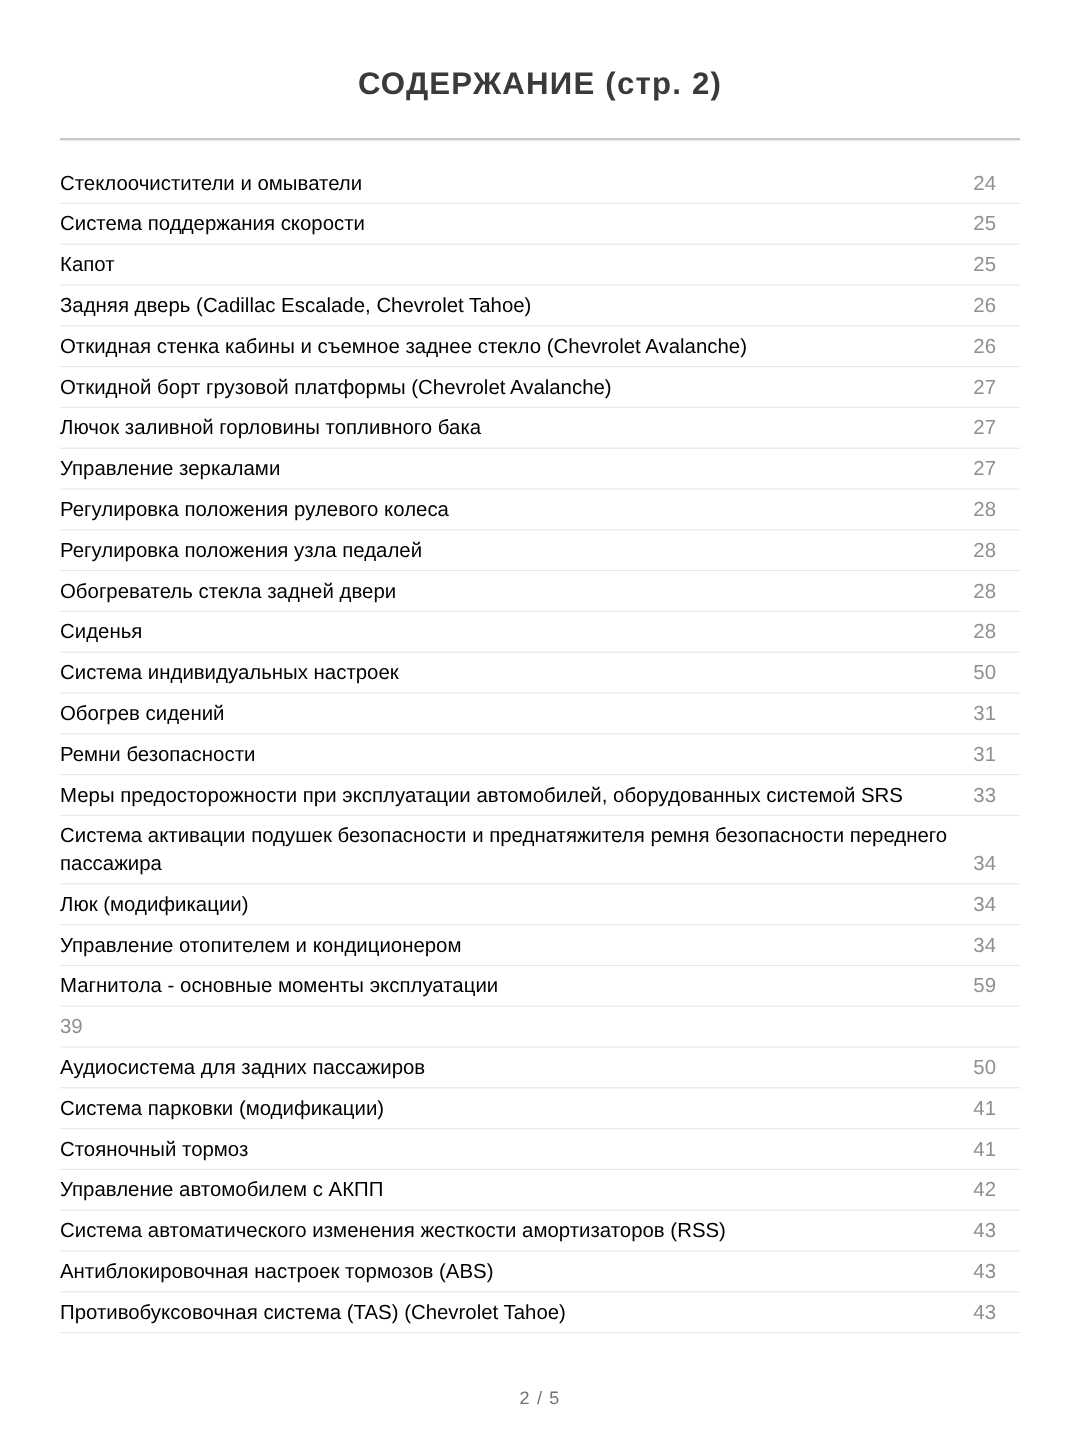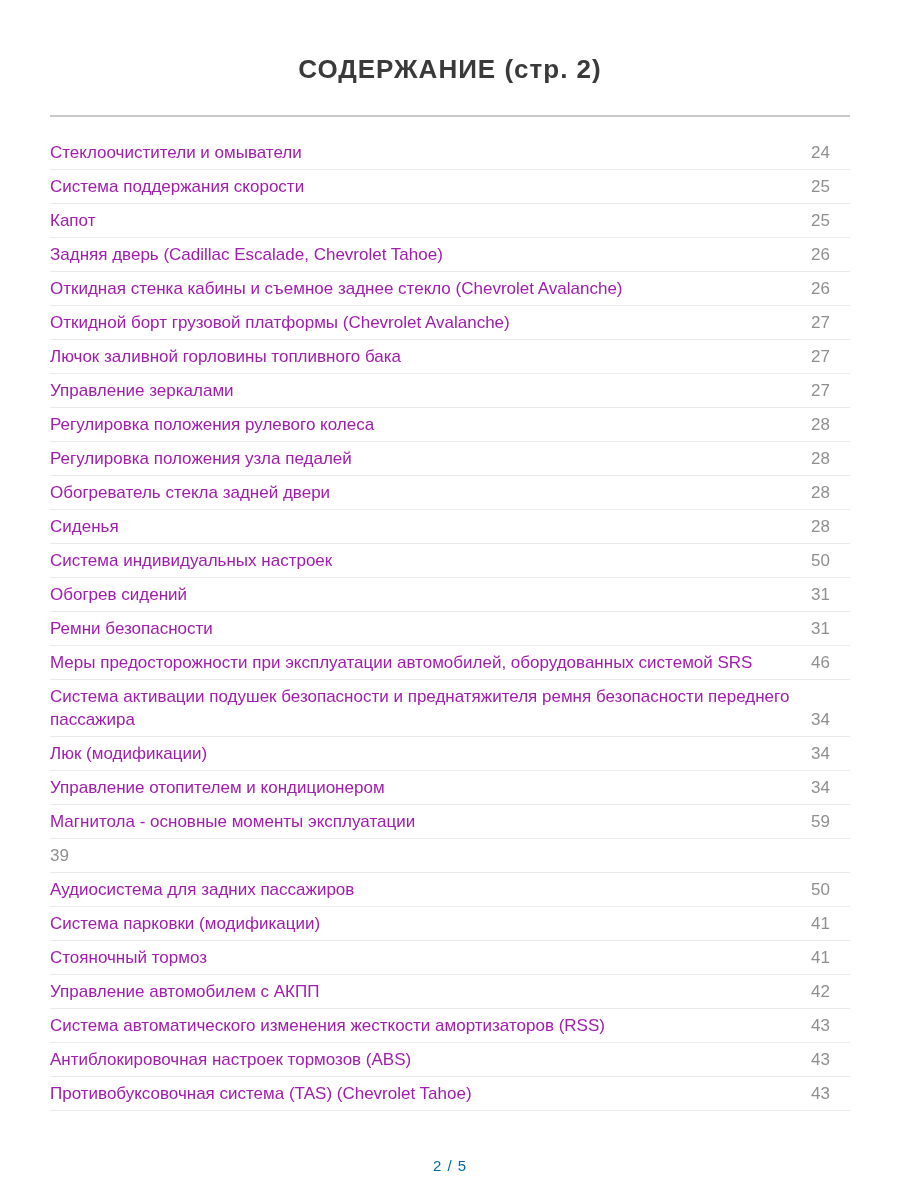--- a/index.html
+++ b/index.html
@@ -37,40 +37,40 @@
     display: flex;
     justify-content: space-between;
     align-items: flex-end;
     gap: 10px;
     padding: 5px 0;
     border-bottom: 1px solid #e9e9e9;
   }
   .toc-label {
     font-size: 17px;
     line-height: 23px;
-    color: #a21caf;
+    color: #000000;
     flex: 1 1 auto;
   }
   .toc-page {
     font-size: 17px;
     line-height: 23px;
     color: #8f8f8f;
     flex: 0 0 auto;
     padding-right: 20px;
     text-align: center;
     min-width: 25px;
   }
   .footer {
     position: absolute;
     left: 0;
     right: 0;
     bottom: 38px;
     text-align: center;
     font-size: 15px;
-    color: #0369a1;
+    color: #737373;
     letter-spacing: 1px;
   }
 </style>
 </head>
 <body>
 
 <div class="page">
   <div class="doc-title">СОДЕРЖАНИЕ (стр. 2)</div>
   <hr class="title-rule">
   <div class="toc-list">
@@ -129,21 +129,21 @@
       <div class="toc-row">
     <span class="toc-label">Обогрев сидений</span>
     <span class="toc-page">31</span>
   </div>
       <div class="toc-row">
     <span class="toc-label">Ремни безопасности</span>
     <span class="toc-page">31</span>
   </div>
       <div class="toc-row">
     <span class="toc-label">Меры предосторожности при эксплуатации автомобилей, оборудованных системой SRS</span>
-    <span class="toc-page">46</span>
+    <span class="toc-page">33</span>
   </div>
       <div class="toc-row">
     <span class="toc-label">Система активации подушек безопасности и преднатяжителя ремня безопасности переднего пассажира</span>
     <span class="toc-page">34</span>
   </div>
       <div class="toc-row">
     <span class="toc-label">Люк (модификации)</span>
     <span class="toc-page">34</span>
   </div>
       <div class="toc-row">

